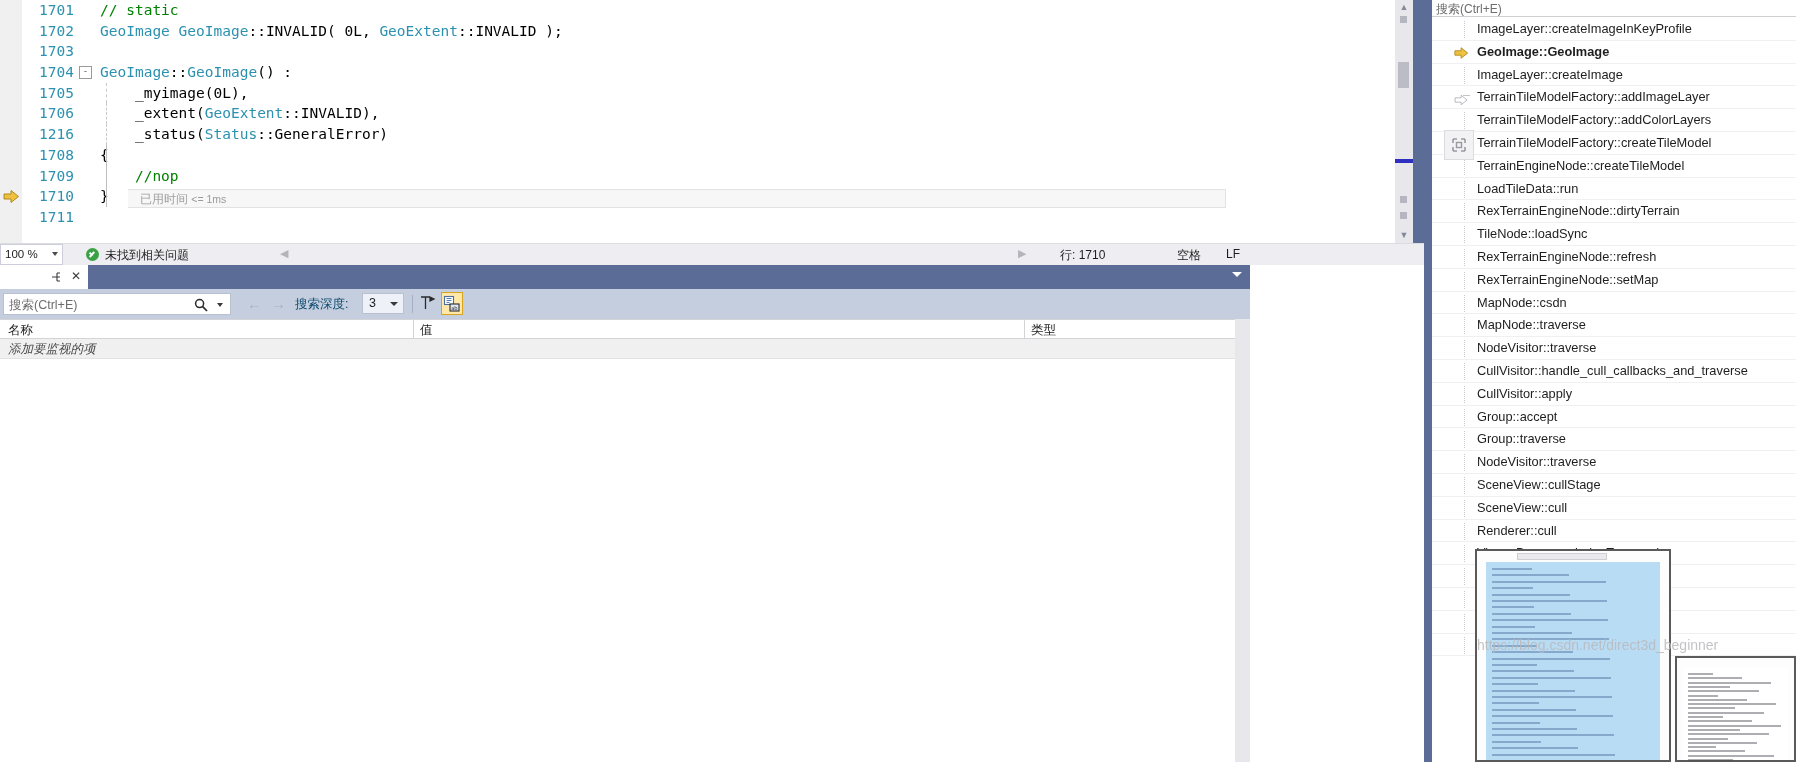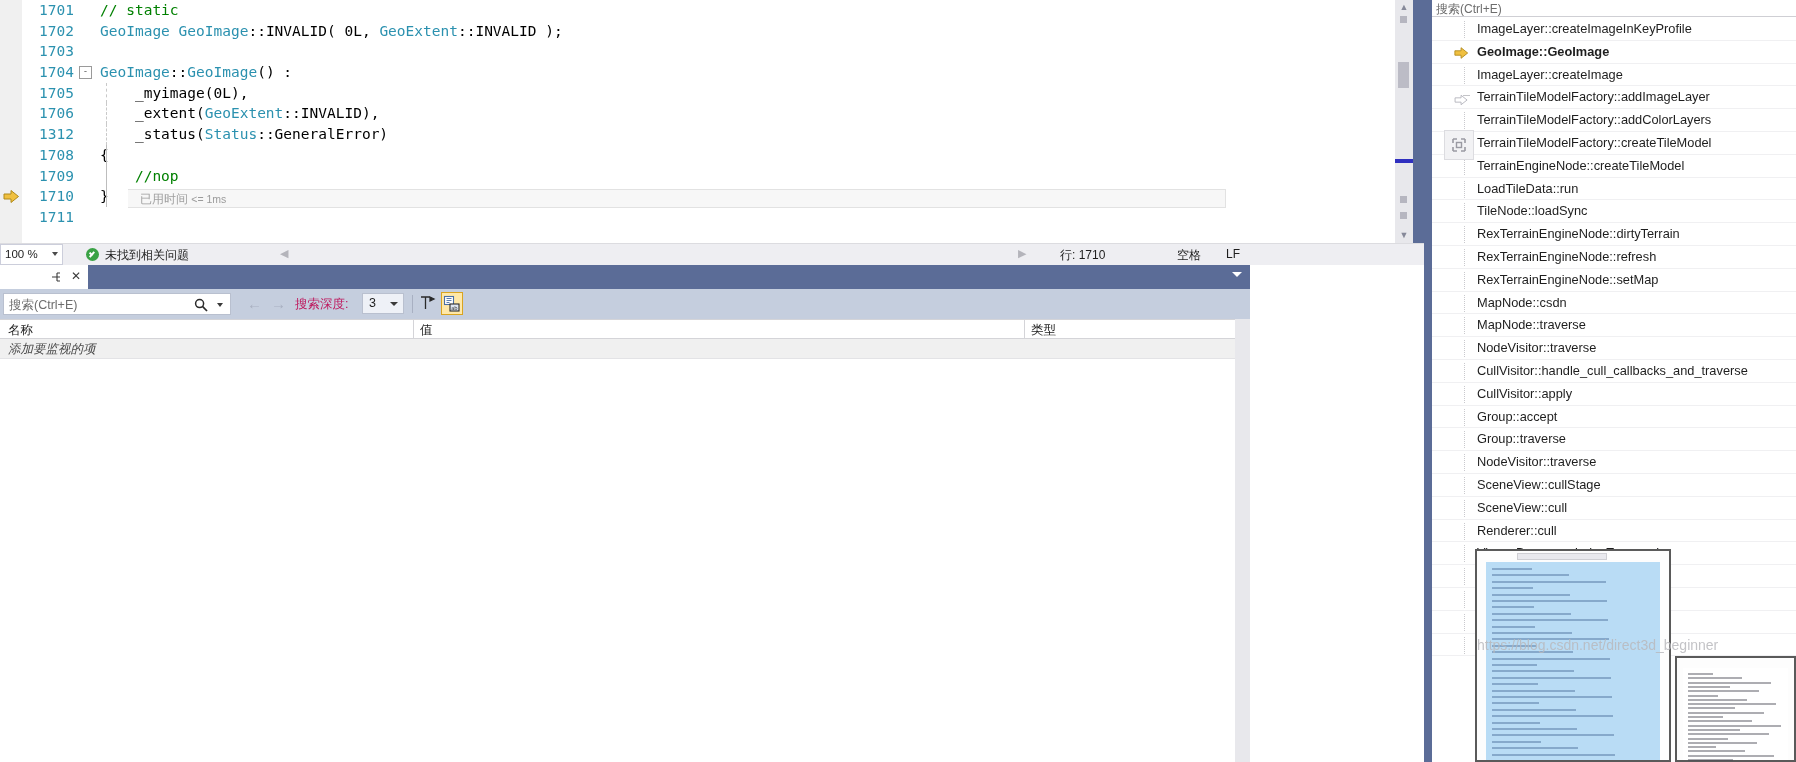--- a/index.html
+++ b/index.html
@@ -86,21 +86,21 @@
 
   #watch-toolbar{position:absolute;left:0;top:24px;width:1250px;height:30px;background:#c5cede;}
   #watch-search{position:absolute;left:3px;top:4px;width:228px;height:22px;background:#ffffff;
      border:1px solid #b9c0cf;box-sizing:border-box;}
   #watch-search-text{position:absolute;left:5px;top:3px;font-size:12.5px;color:#6d6d6d;}
   #watch-search-icon{position:absolute;right:22px;top:4px;width:14px;height:14px;}
   #watch-search-caret{position:absolute;right:7px;top:9px;border-left:3.5px solid transparent;
      border-right:3.5px solid transparent;border-top:4px solid #3a3a3a;}
   #watch-prev{position:absolute;left:247px;top:7px;font-size:15px;color:#a9b0c1;line-height:15px;}
   #watch-next{position:absolute;left:271px;top:7px;font-size:15px;color:#a9b0c1;line-height:15px;}
-  #watch-depth-label{position:absolute;left:295px;top:7px;font-size:12.5px;color:#be185d;}
+  #watch-depth-label{position:absolute;left:295px;top:7px;font-size:12.5px;color:#0c4a6e;}
   #watch-depth-combo{position:absolute;left:362px;top:4px;width:42px;height:21px;background:#eef1f7;
      border:1px solid #b9c0cf;box-sizing:border-box;font-size:12.5px;line-height:19px;
      padding-left:6px;color:#1e1e1e;}
   #watch-depth-caret{position:absolute;right:5px;top:8px;border-left:4px solid transparent;
      border-right:4px solid transparent;border-top:4.5px solid #3a3a3a;}
   #watch-tb-sep{position:absolute;left:412px;top:6px;width:1px;height:18px;background:#a8b0c2;}
   #watch-btn-filter{position:absolute;left:418px;top:4px;width:20px;height:21px;}
   #watch-btn-hex{position:absolute;left:441px;top:3px;width:22px;height:23px;background:#ffe8a8;
      border:1px solid #d9a420;box-sizing:border-box;}
 
@@ -163,21 +163,21 @@
         </div>
       </div>
 
     <div id="code-area">
         <div class="code-line"><span class="ln">1701</span><span class="codetext"><span class="k-cmt">// static</span></span></div>
         <div class="code-line"><span class="ln">1702</span><span class="codetext"><span class="k-type">GeoImage</span><span class="k-plain"> </span><span class="k-type">GeoImage</span><span class="k-plain">::INVALID( 0L, </span><span class="k-type">GeoExtent</span><span class="k-plain">::INVALID );</span></span></div>
         <div class="code-line"><span class="ln">1703</span><span class="codetext"></span></div>
         <div class="code-line"><span class="ln">1704</span><span class="codetext"><span class="k-type">GeoImage</span><span class="k-plain">::</span><span class="k-type">GeoImage</span><span class="k-plain">() :</span></span><span class="fold">-</span></div>
         <div class="code-line"><span class="ln">1705</span><span class="codetext"><span class="k-plain">    _myimage(0L),</span></span><span class="guide"></span></div>
         <div class="code-line"><span class="ln">1706</span><span class="codetext"><span class="k-plain">    _extent(</span><span class="k-type">GeoExtent</span><span class="k-plain">::INVALID),</span></span><span class="guide"></span></div>
-        <div class="code-line"><span class="ln">1312</span><span class="codetext"><span class="k-plain">    _status(</span><span class="k-type">Status</span><span class="k-plain">::GeneralError)</span></span><span class="guide"></span></div>
+        <div class="code-line"><span class="ln">1216</span><span class="codetext"><span class="k-plain">    _status(</span><span class="k-type">Status</span><span class="k-plain">::GeneralError)</span></span><span class="guide"></span></div>
         <div class="code-line"><span class="ln">1708</span><span class="codetext"><span class="k-plain">{</span></span><span class="structline"></span></div>
         <div class="code-line"><span class="ln">1709</span><span class="codetext"><span class="k-plain">    </span><span class="k-cmt">//nop</span></span><span class="guide"></span><span class="structline"></span></div>
         <div class="code-line"><span class="ln">1710</span><span class="codetext"><span class="k-plain">}</span></span><span class="structline"></span></div>
         <div class="code-line"><span class="ln">1711</span><span class="codetext"></span></div>
       </div>
 
     <div id="elapsed-box">
       <span>已用时间</span>
       <span class="ms">&lt;= 1ms</span>
     </div>
@@ -312,25 +312,25 @@
         <div class="cs-row">
           <span class="cs-dash"></span>
           <span class="lbl">TerrainEngineNode::createTileModel</span>
         </div>
         <div class="cs-row">
           <span class="cs-dash"></span>
           <span class="lbl">LoadTileData::run</span>
         </div>
         <div class="cs-row">
           <span class="cs-dash"></span>
+          <span class="lbl">RexTerrainEngineNode::dirtyTerrain</span>
+        </div>
+        <div class="cs-row">
+          <span class="cs-dash"></span>
           <span class="lbl">TileNode::loadSync</span>
-        </div>
-        <div class="cs-row">
-          <span class="cs-dash"></span>
-          <span class="lbl">RexTerrainEngineNode::dirtyTerrain</span>
         </div>
         <div class="cs-row">
           <span class="cs-dash"></span>
           <span class="lbl">RexTerrainEngineNode::refresh</span>
         </div>
         <div class="cs-row">
           <span class="cs-dash"></span>
           <span class="lbl">RexTerrainEngineNode::setMap</span>
         </div>
         <div class="cs-row">

